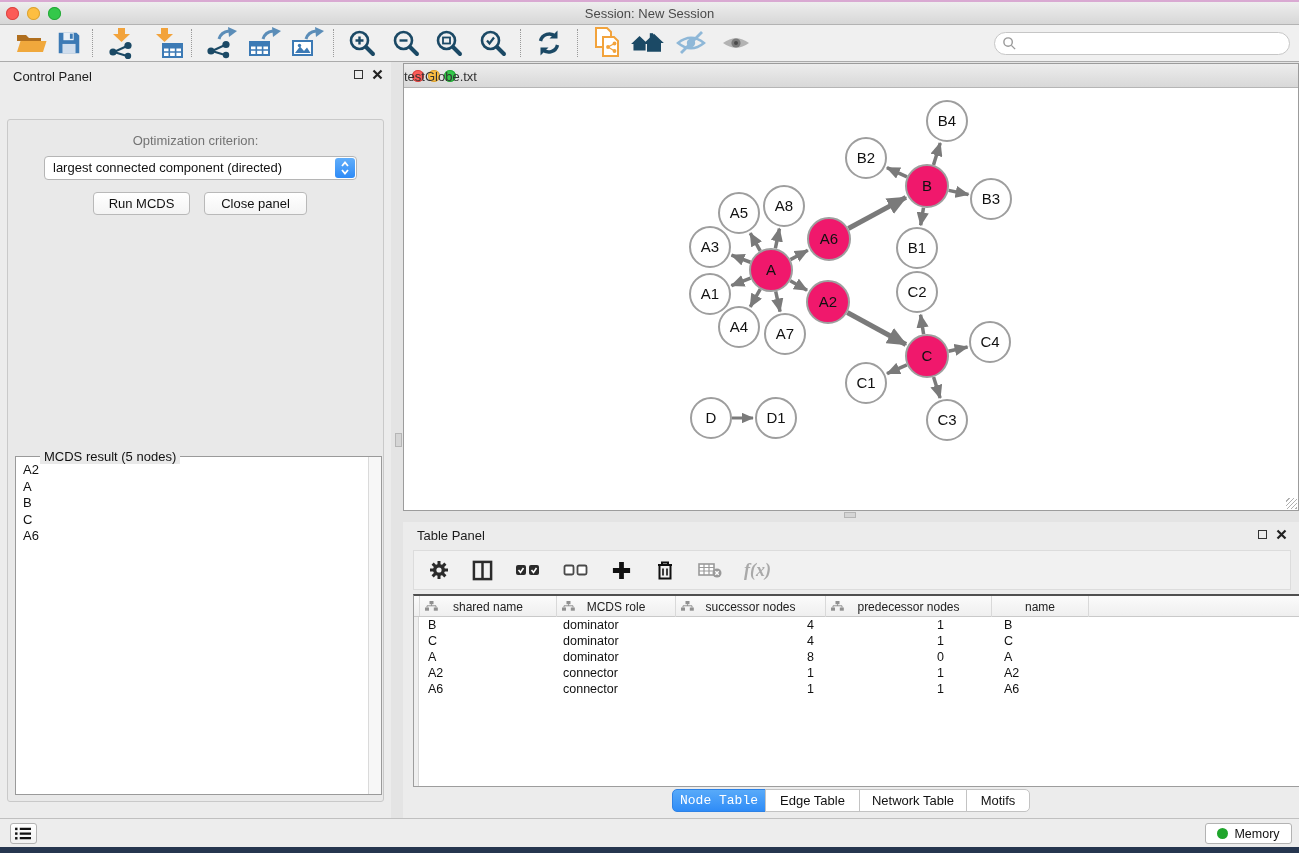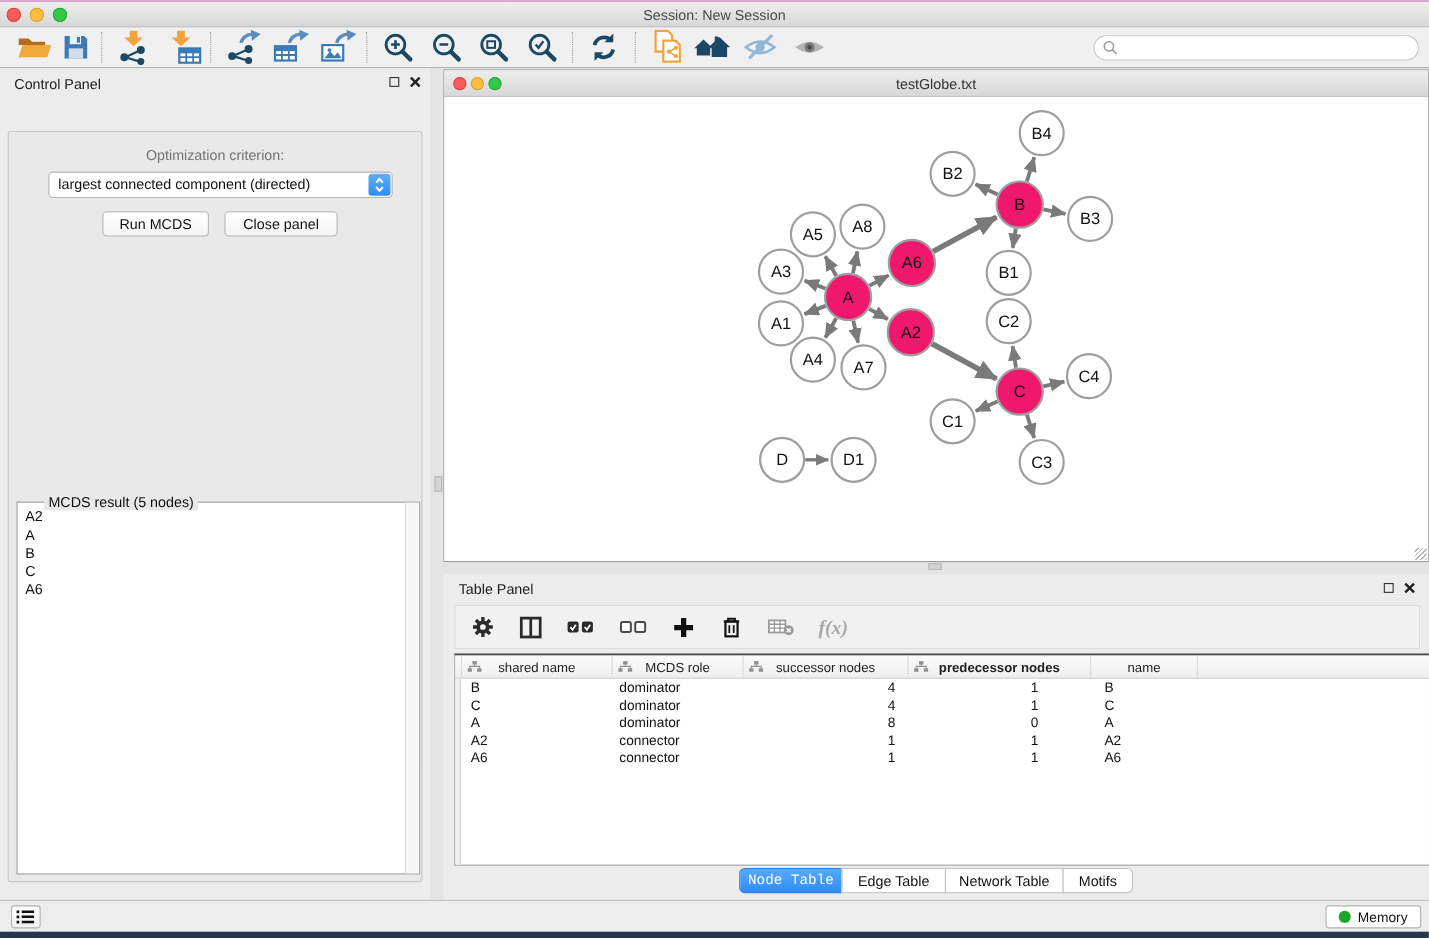--- a/index.html
+++ b/index.html
@@ -70,21 +70,21 @@
     background:#d5d5d5; border:1px solid #b5b5b5; }
   .h-grip { position:absolute; left:844px; top:450px; width:12px; height:6px;
     background:#d5d5d5; border:1px solid #b5b5b5; }
 
   
   .network-window { position:absolute; left:403px; top:1px; width:896px; height:448px;
     background:#fff; border:1px solid #9c9c9c; }
   .nw-titlebar { position:absolute; left:0; right:0; top:0; height:24px;
     background:linear-gradient(#ededed,#d8d8d8); border-bottom:1px solid #b5b5b5; }
   .nw-titlebar .light { top:6px; width:12px; height:12px; }
-  .nw-title { position:absolute; left:0; right:0; top:5px; text-align:center; font-size:13px; color:#333; }
+  .nw-title { position:absolute; left:0; right:0; top:5px; text-align:left; font-size:13px; color:#333; }
   .nw-canvas { position:absolute; left:0; top:25px; width:894px; height:421px; background:#fff; }
   .nw-resize { position:absolute; right:1px; bottom:1px; width:11px; height:11px;
     background:repeating-linear-gradient(135deg, transparent 0 2px, #b0b0b0 2px 3px); }
 
   
   .table-panel { position:absolute; left:403px; top:460px; width:896px; height:298px; background:#ececec; }
   .tp-title { position:absolute; left:14px; top:6px; font-size:13px; color:#1c1c1c; }
   .tp-toolbar { position:absolute; left:10px; top:28px; width:878px; height:40px;
     background:#f1f1f1; border:1px solid #dcdcdc; display:flex; align-items:center; gap:22px; padding-left:14px; }
   .tp-tbtn { display:flex; align-items:center; justify-content:center; height:28px;font-weight:bold; }
@@ -540,21 +540,21 @@
               <svg class="hicon" width="13" height="10" viewBox="0 0 13 10">
                 <g fill="#909090">
                   <rect x="4.5" y="0" width="4" height="3.2"></rect>
                   <rect x="0" y="6.5" width="4" height="3.2"></rect>
                   <rect x="8.8" y="6.5" width="4" height="3.2"></rect>
                 </g>
                 <path d="M6.5 3.2 V4.8 M2 6.5 V4.8 h9 v1.7" fill="none" stroke="#909090" stroke-width="1"></path>
               </svg>
               <span>successor nodes</span>
             </div>
-            <div class="th" style="width: 166px; font-weight: bold;">
+            <div class="th" style="width: 166px;">
               <svg class="hicon" width="13" height="10" viewBox="0 0 13 10">
                 <g fill="#909090">
                   <rect x="4.5" y="0" width="4" height="3.2"></rect>
                   <rect x="0" y="6.5" width="4" height="3.2"></rect>
                   <rect x="8.8" y="6.5" width="4" height="3.2"></rect>
                 </g>
                 <path d="M6.5 3.2 V4.8 M2 6.5 V4.8 h9 v1.7" fill="none" stroke="#909090" stroke-width="1"></path>
               </svg>
               <span>predecessor nodes</span>
             </div>

